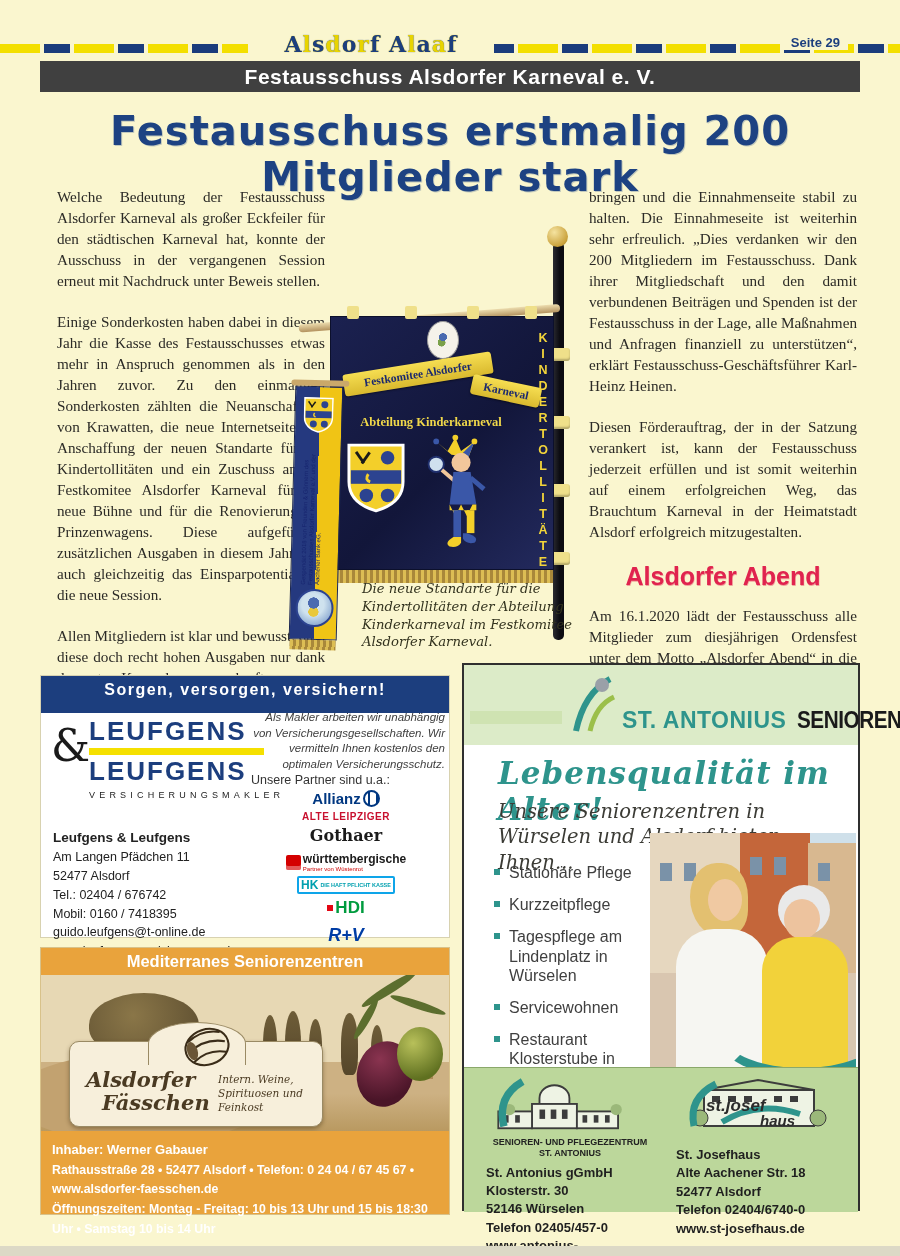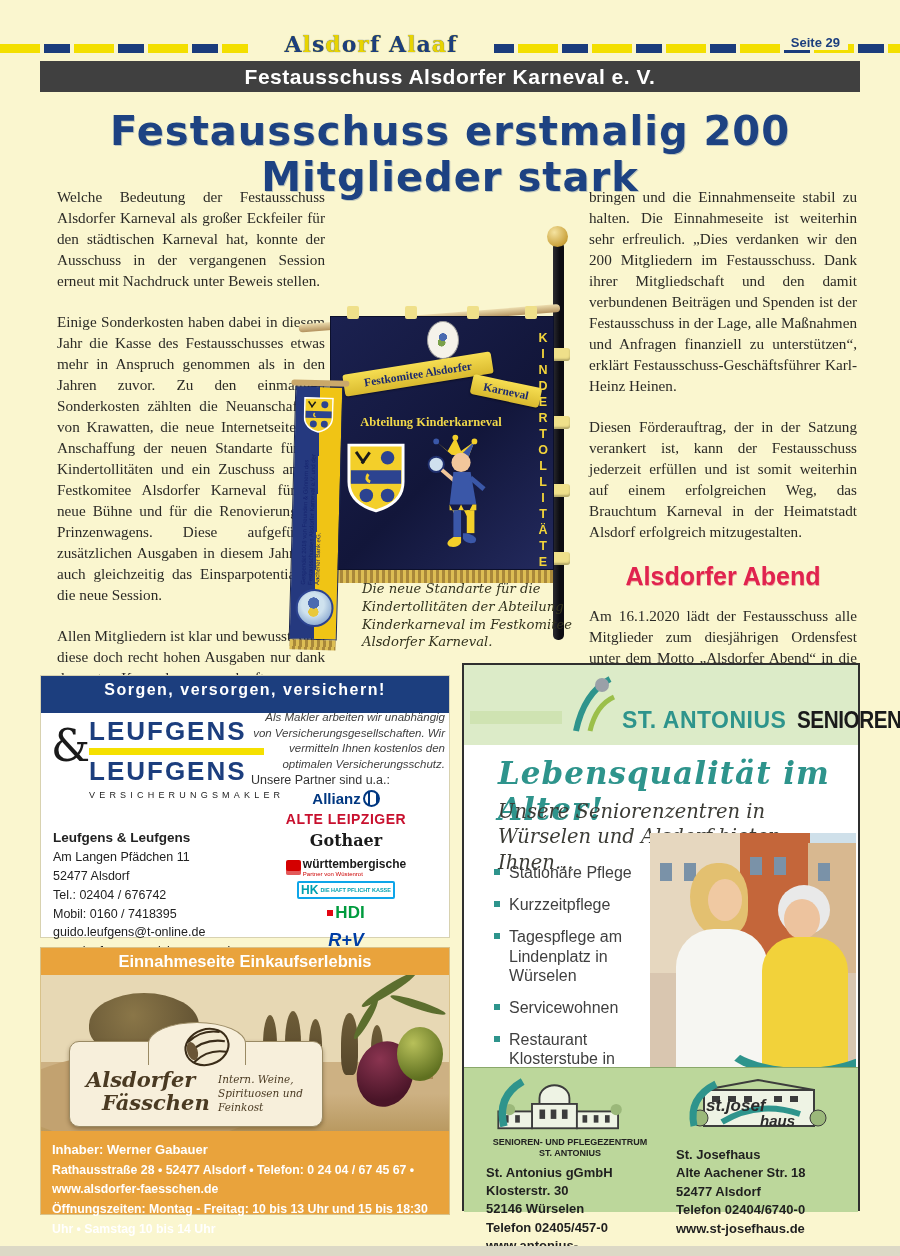--- a/index.html
+++ b/index.html
@@ -87,21 +87,21 @@
   .lg-intro{left:210px;top:34px;width:194px;font-style:italic;font-size:11.5px;line-height:1.35;color:#3f3f3f;text-align:right;}
   .lg-plabel{left:210px;top:97px;font-size:12.5px;color:#333;}
   .lg-contact{left:12px;top:152px;font-size:12.5px;line-height:1.5;color:#222;}
   .lg-contact b{font-size:13.5px;}
   .lg-grid{left:205px;top:114px;width:200px;display:flex;flex-direction:column;gap:7px;}
   .lg-row{display:flex;align-items:center;justify-content:space-between;gap:4px;flex-direction:column;}
   .pl{white-space:nowrap;display:inline-flex;align-items:center;gap:2px;}
   .pl-allianz{color:#003781;font-weight:bold;font-size:15px;}
   .allianz-mark{width:13px;height:13px;border:2px solid #003781;border-radius:50%;display:inline-block;
     background:repeating-linear-gradient(90deg,transparent 0 3px,#003781 3px 5px,transparent 5px 8px);}
-  .pl-alte{color:#c8102e;font-weight:bold;font-size:14px;letter-spacing:.5px;}
+  .pl-alte{color:#c8102e;font-weight:bold;font-size:10px;letter-spacing:.5px;}
   .pl-gothaer{color:#1a1a1a;font-weight:bold;font-size:16px;font-family:"DejaVu Serif",serif;}
   .pl-wuert{color:#1a1a1a;font-weight:bold;font-size:12px;}
   .wuert-mark{width:15px;height:15px;background:#d40000;display:inline-block;border-radius:2px;
     box-shadow:inset 0 -4px 0 rgba(255,255,255,.35);}
   .pl-wuert small{display:block;font-size:6px;color:#c00;font-weight:normal;}
   .pl-hk{color:#00a0af;font-weight:bold;font-size:12px;border:2px solid #0ea5e9;padding:0 2px;border-radius:2px;}
   .pl-hk small{font-size:5.5px;line-height:1.1;display:inline-block;text-align:left;}
   .pl-hdi{color:#009b3e;font-weight:bold;font-size:17px;}
   .hdi-mark{width:6px;height:6px;background:#e30613;display:inline-block;}
   .pl-rv{color:#003da5;font-weight:bold;font-style:italic;font-size:18px;}
@@ -415,21 +415,21 @@
         <span class="pl pl-devk">DEVK</span>
         <span class="pl pl-interlloyd">
             <span><span>Interlloyd</span><small>VERSICHERUNGS-AG</small></span>
           </span>
         <span class="pl pl-ergo">ERGO</span>
       </div>
     </div>
   </div>
 
   <div class="abs ad-f">
-    <div class="abs ad-f-header">Einnahmeseite Einkaufserlebnis</div>
+    <div class="abs ad-f-header">Mediterranes Seniorenzentren</div>
     <div class="abs f-art">
       <div class="abs f-hill"></div>
       <div class="abs f-tree f-t1"></div>
       <div class="abs f-cy f-c1"></div>
       <div class="abs f-cy f-c2"></div>
       <div class="abs f-cy f-c3"></div>
       <div class="abs f-cy f-c4"></div>
       <div class="abs f-cy f-c5"></div>
       <div class="abs f-house"></div>
       <div class="abs f-leaf f-l1"></div>

